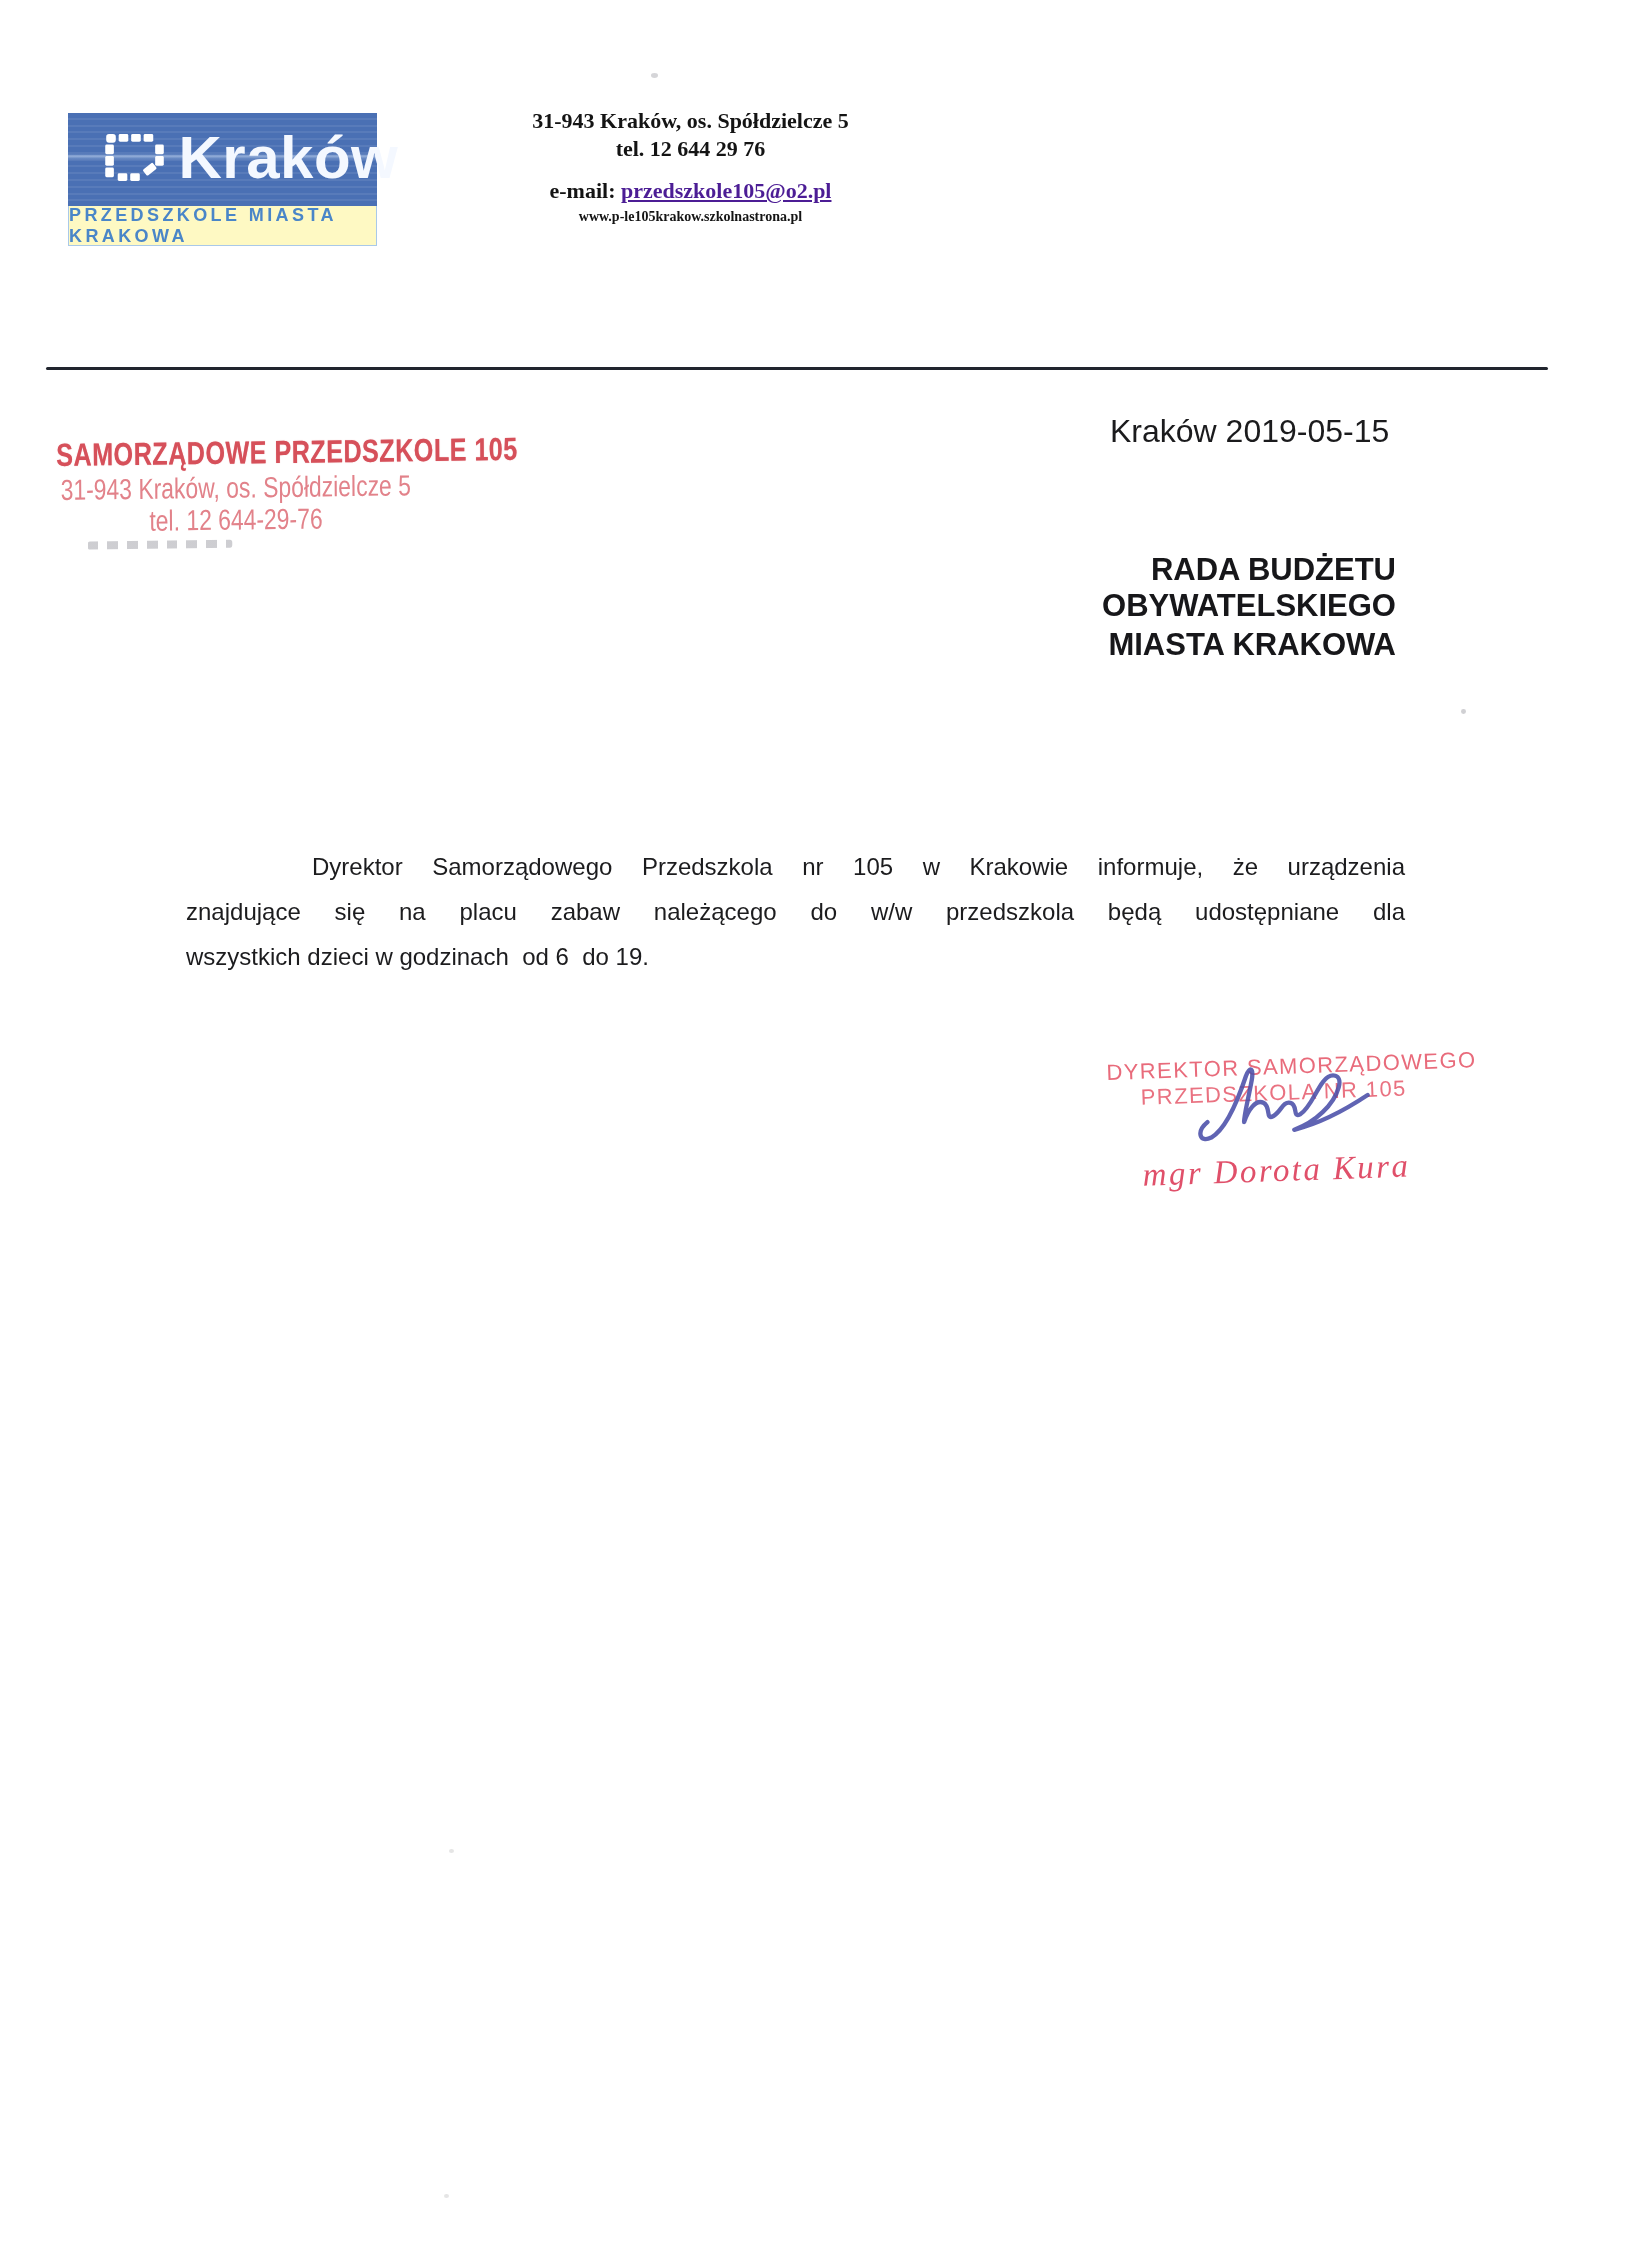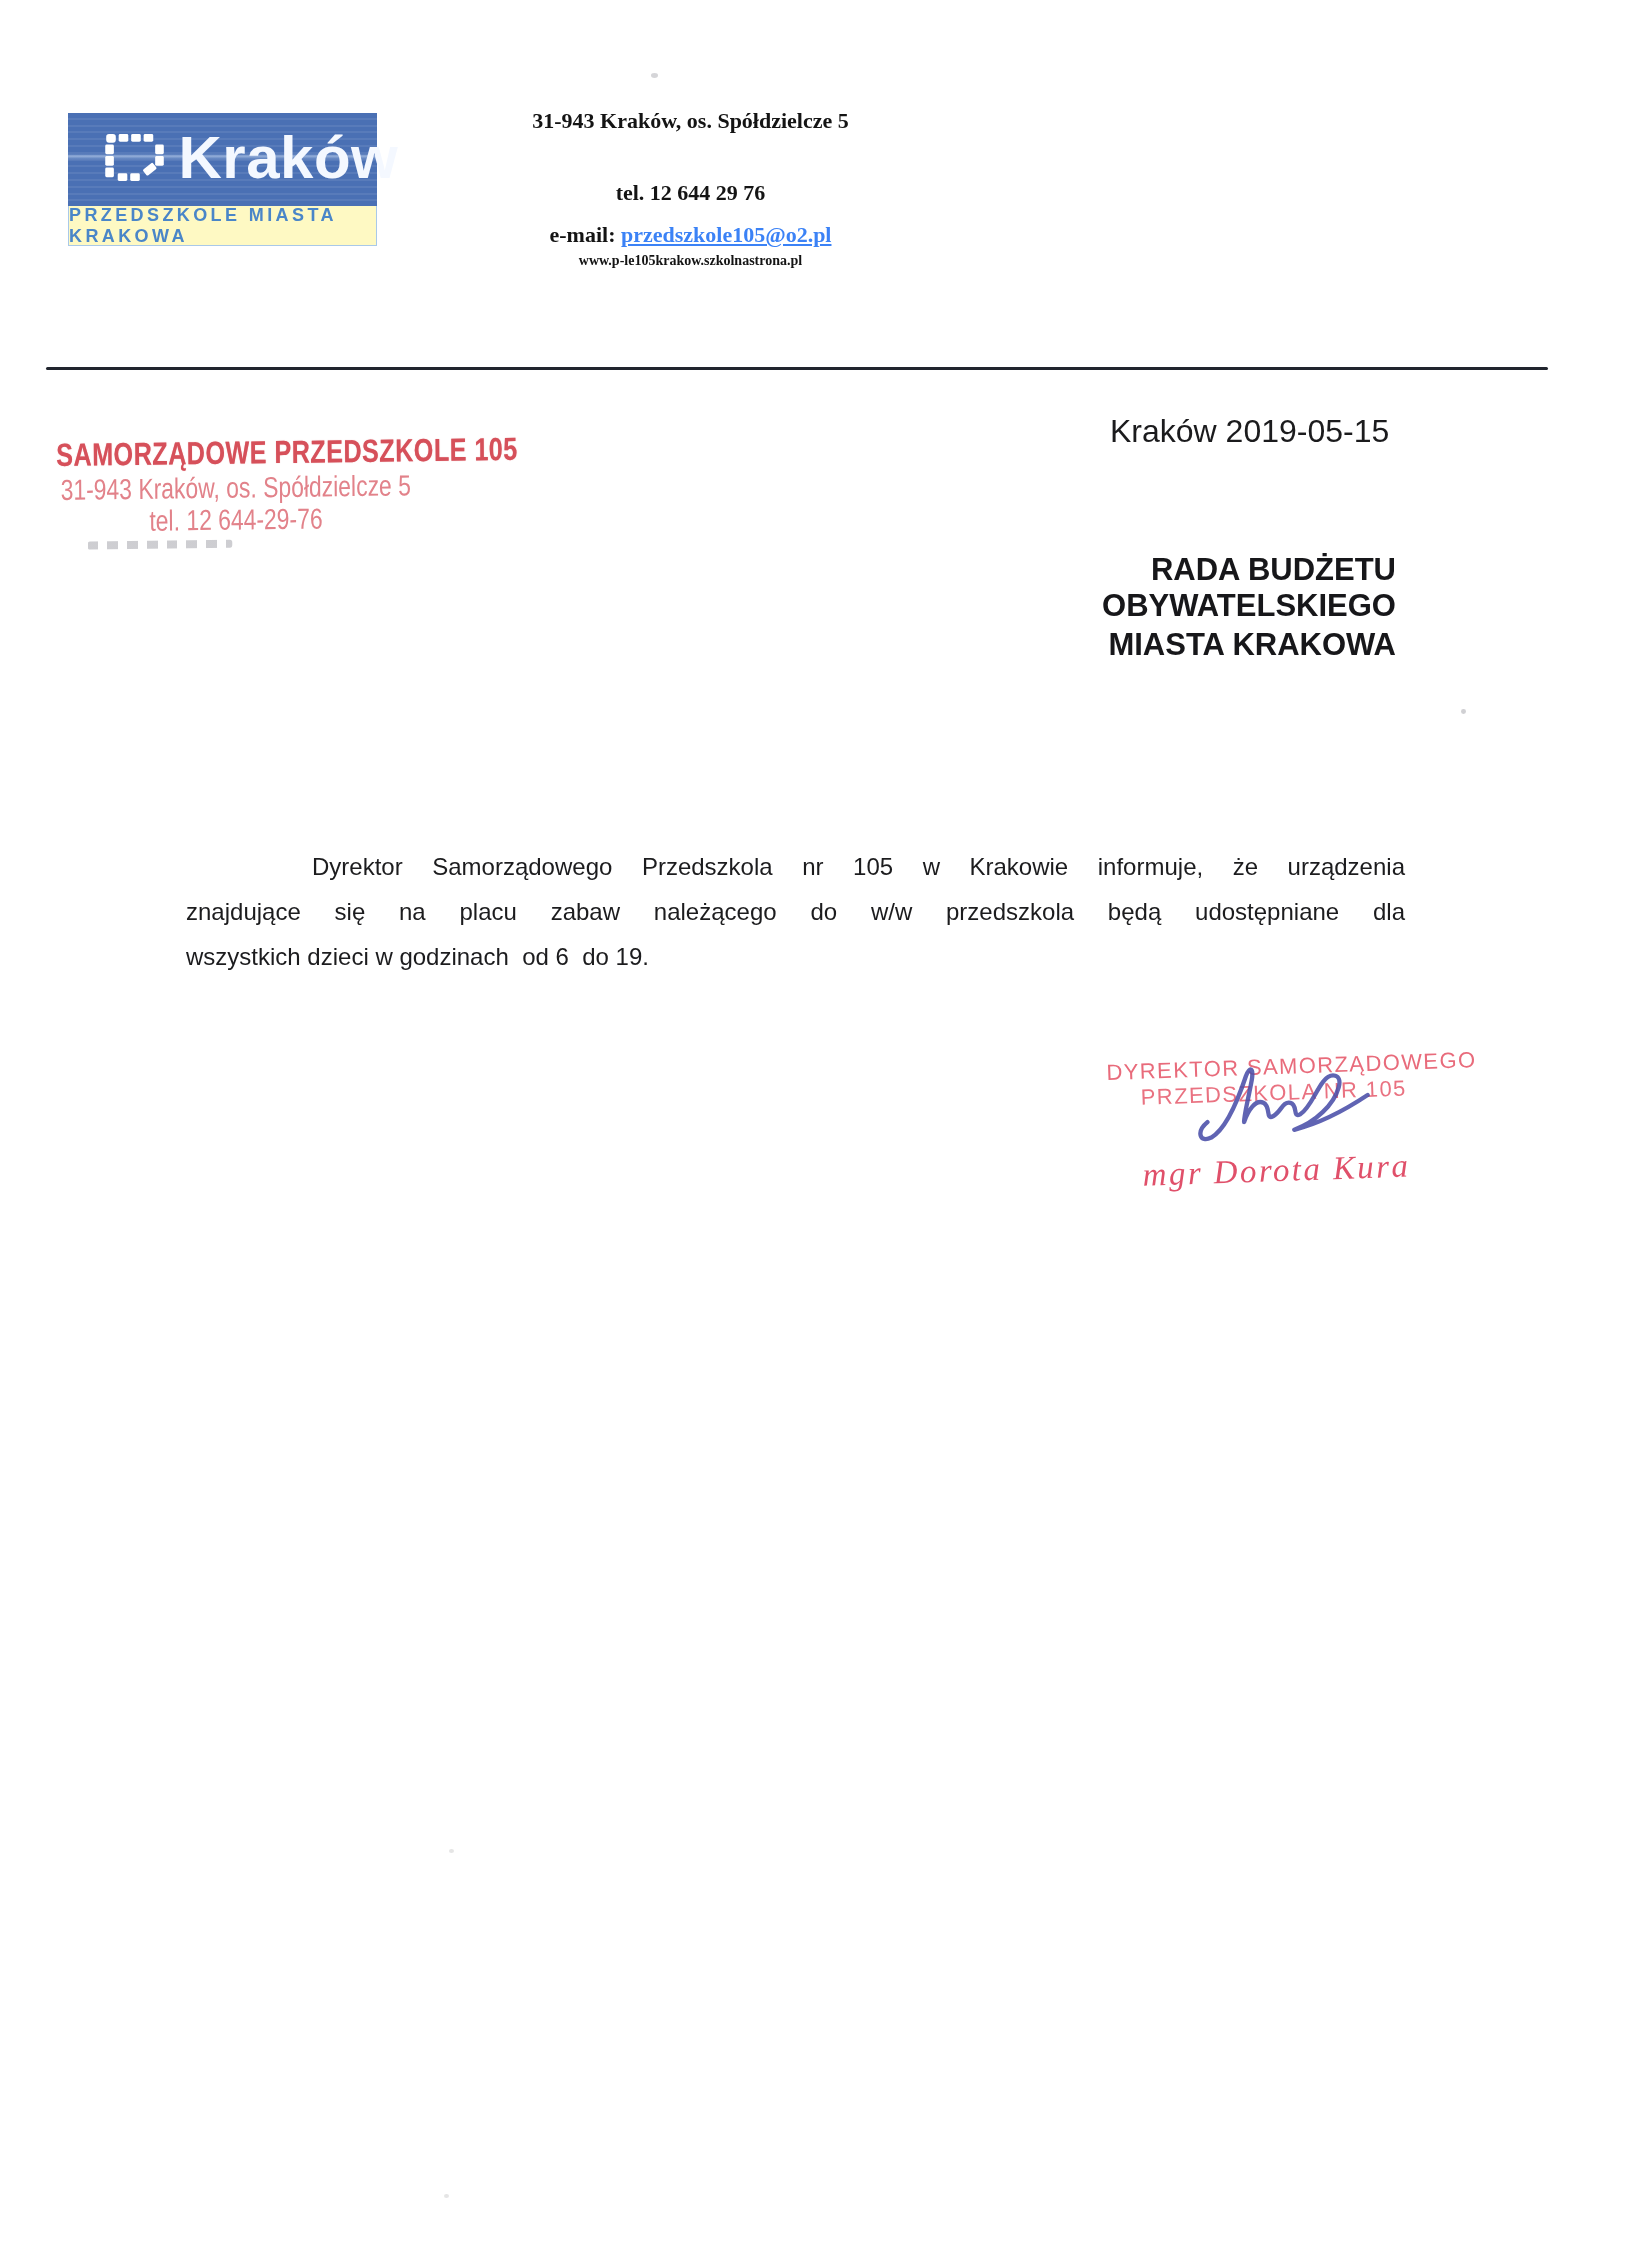--- a/index.html
+++ b/index.html
@@ -27,23 +27,23 @@
     display:flex;align-items:center;justify-content:center;
     font-size:18px;font-weight:bold;letter-spacing:3.4px;color:#4a86c8;
   }
 
   
   .letterhead{left:478px;top:92px;width:425px;text-align:center;
     font-family:"Liberation Serif",serif;color:#141414;}
   .lh-title{font-size:23px;font-weight:bold;text-decoration:underline;
     text-decoration-thickness:1.9px;text-underline-offset:3.9px;letter-spacing:0.3px;}
   .lh-address{margin-top:15.4px;font-size:22px;font-weight:bold;line-height:28px;}
-  .lh-phone{font-size:22px;font-weight:bold;line-height:27px;margin-top:44px;}
+  .lh-phone{font-size:22px;font-weight:bold;line-height:27px;}
   .lh-email{margin-top:14.5px;font-size:22px;font-weight:bold;line-height:27px;}
-  .lh-email .link{color:#3b82f6;text-decoration:underline;cursor:pointer;}
+  .lh-email .link{color:#4c1d95;text-decoration:underline;cursor:pointer;}
   .lh-www{font-size:14px;font-weight:bold;line-height:26px;}
 
   .rule{left:46px;top:367px;width:1502px;height:2.9px;background:#21252e;border-radius:1.9px;}
 
   
   .stamp-top{left:56px;top:437px;width:454px;transform:scaleX(0.79) rotate(-0.6deg);
     transform-origin:top left;font-family:"Liberation Sans",sans-serif;}
   .st-line1{font-size:32px;font-weight:bold;letter-spacing:0.5px;color:#d6505a;
     line-height:37px;white-space:nowrap;text-shadow:0 0 1px rgba(214,80,90,.55);}
   .st-line2{font-size:29px;color:#e2828a;line-height:32px;text-align:center;white-space:nowrap;}

